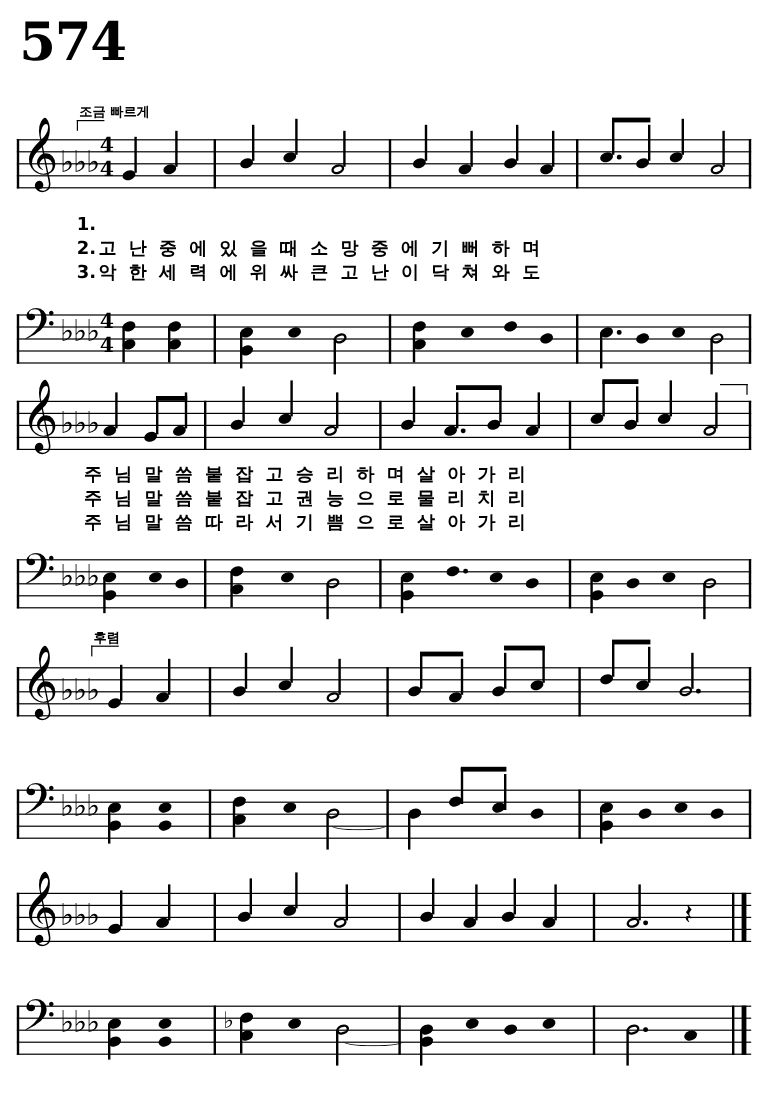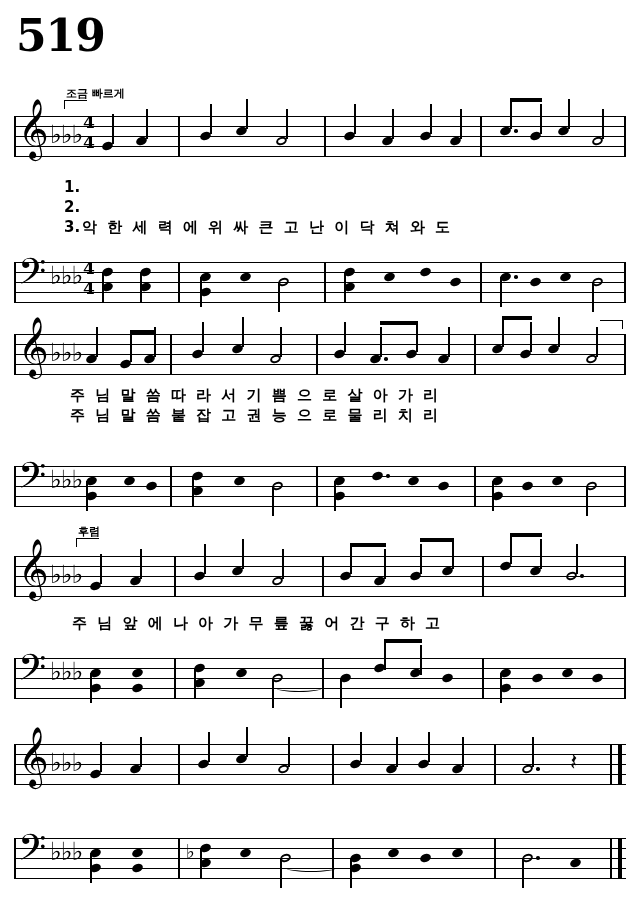--- a/index.html
+++ b/index.html
@@ -208,21 +208,21 @@
   .lyric-text {
     position: absolute;
     letter-spacing: 2.5px;
   }
 </style>
 </head>
 <body>
 
 <div class="page">
 
-  <div class="hymn-number">519</div>
+  <div class="hymn-number">574</div>
 
   <div class="system" style="top:116px;">
 
     <div class="mark-bracket" style="left:50px; top:-16px;"></div>
     <div class="mark" style="left:52px; top:-30px;text-align:center;">조금 빠르게</div>
 
     <div class="staff">
       <div class="line"></div>
       <div class="line"></div>
       <div class="line"></div>
@@ -273,20 +273,21 @@
         <div class="stem" style="left:588px; top:-7px;"></div>
     </div>
   </div>
 
   <div class="lyrics" style="top:178px;">
     <div class="lyric-verse">
       <span class="lyric-num" style="left:50px;">1.</span>
     </div>
     <div class="lyric-verse">
       <span class="lyric-num" style="left:50px;">2.</span>
+      <span class="lyric-text" style="left:68px;">고 난 중 에  있 을 때   소 망 중 에  기 뻐 하 며</span>
     </div>
     <div class="lyric-verse">
       <span class="lyric-num" style="left:50px;">3.</span>
       <span class="lyric-text" style="left:68px;">악 한 세 력 에 위 싸   큰 고 난 이  닥 쳐 와 도</span>
     </div>
   </div>
 
   <div class="system" style="top:262px;">
     <div class="staff">
       <div class="line"></div>
@@ -388,24 +389,27 @@
       <div class="beam" style="left:488px; top:-18px; width:30px;"></div>
       <div class="note" style="left:534px; top:11px;"></div>
         <div class="stem" style="left:544px; top:-17px;"></div>
       <div class="note hollow" style="left:572px; top:21px;"></div>
         <div class="stem" style="left:582px; top:-7px;"></div>
     </div>
   </div>
 
   <div class="lyrics" style="top:386px;">
     <div class="lyric-verse">
-      <span class="lyric-text" style="left:56px;">주 님 말 씀 따 라 서   기 쁨 으 로  살 아 가 리</span>
+      <span class="lyric-text" style="left:56px;">주 님 말 씀 붙 잡 고   승 리 하 며  살 아 가 리</span>
     </div>
     <div class="lyric-verse">
       <span class="lyric-text" style="left:56px;">주 님 말 씀 붙 잡 고   권 능 으 로  물 리 치 리</span>
+    </div>
+    <div class="lyric-verse">
+      <span class="lyric-text" style="left:56px;">주 님 말 씀 따 라 서   기 쁨 으 로  살 아 가 리</span>
     </div>
   </div>
 
   <div class="system" style="top:466px;">
     <div class="staff">
       <div class="line"></div>
       <div class="line"></div>
       <div class="line"></div>
       <div class="line"></div>
       <div class="line"></div>
@@ -497,25 +501,20 @@
         <div class="stem" style="left:496px; top:-22px;"></div>
       <div class="note" style="left:516px; top:11px;"></div>
         <div class="stem" style="left:526px; top:-17px;"></div>
       <div class="beam" style="left:496px; top:-23px; width:32px;"></div>
       <div class="note hollow" style="left:552px; top:16px;"></div>
         <div class="stem" style="left:562px; top:-12px;"></div>
       <div class="dot" style="left:566px; top:18px;"></div>
     </div>
   </div>
 
-  <div class="lyrics" style="top:614px;">
-    <div class="lyric-verse">
-      <span class="lyric-text" style="left:58px;">주 님 앞 에  나 아 가     무 릎 꿇 어  간 구 하 고</span>
-    </div>
-  </div>
 
   <div class="system" style="top:658px;">
     <div class="staff">
       <div class="line"></div>
       <div class="line"></div>
       <div class="line"></div>
       <div class="line"></div>
       <div class="line"></div>
 
       <div class="clef bass">𝄢</div>

